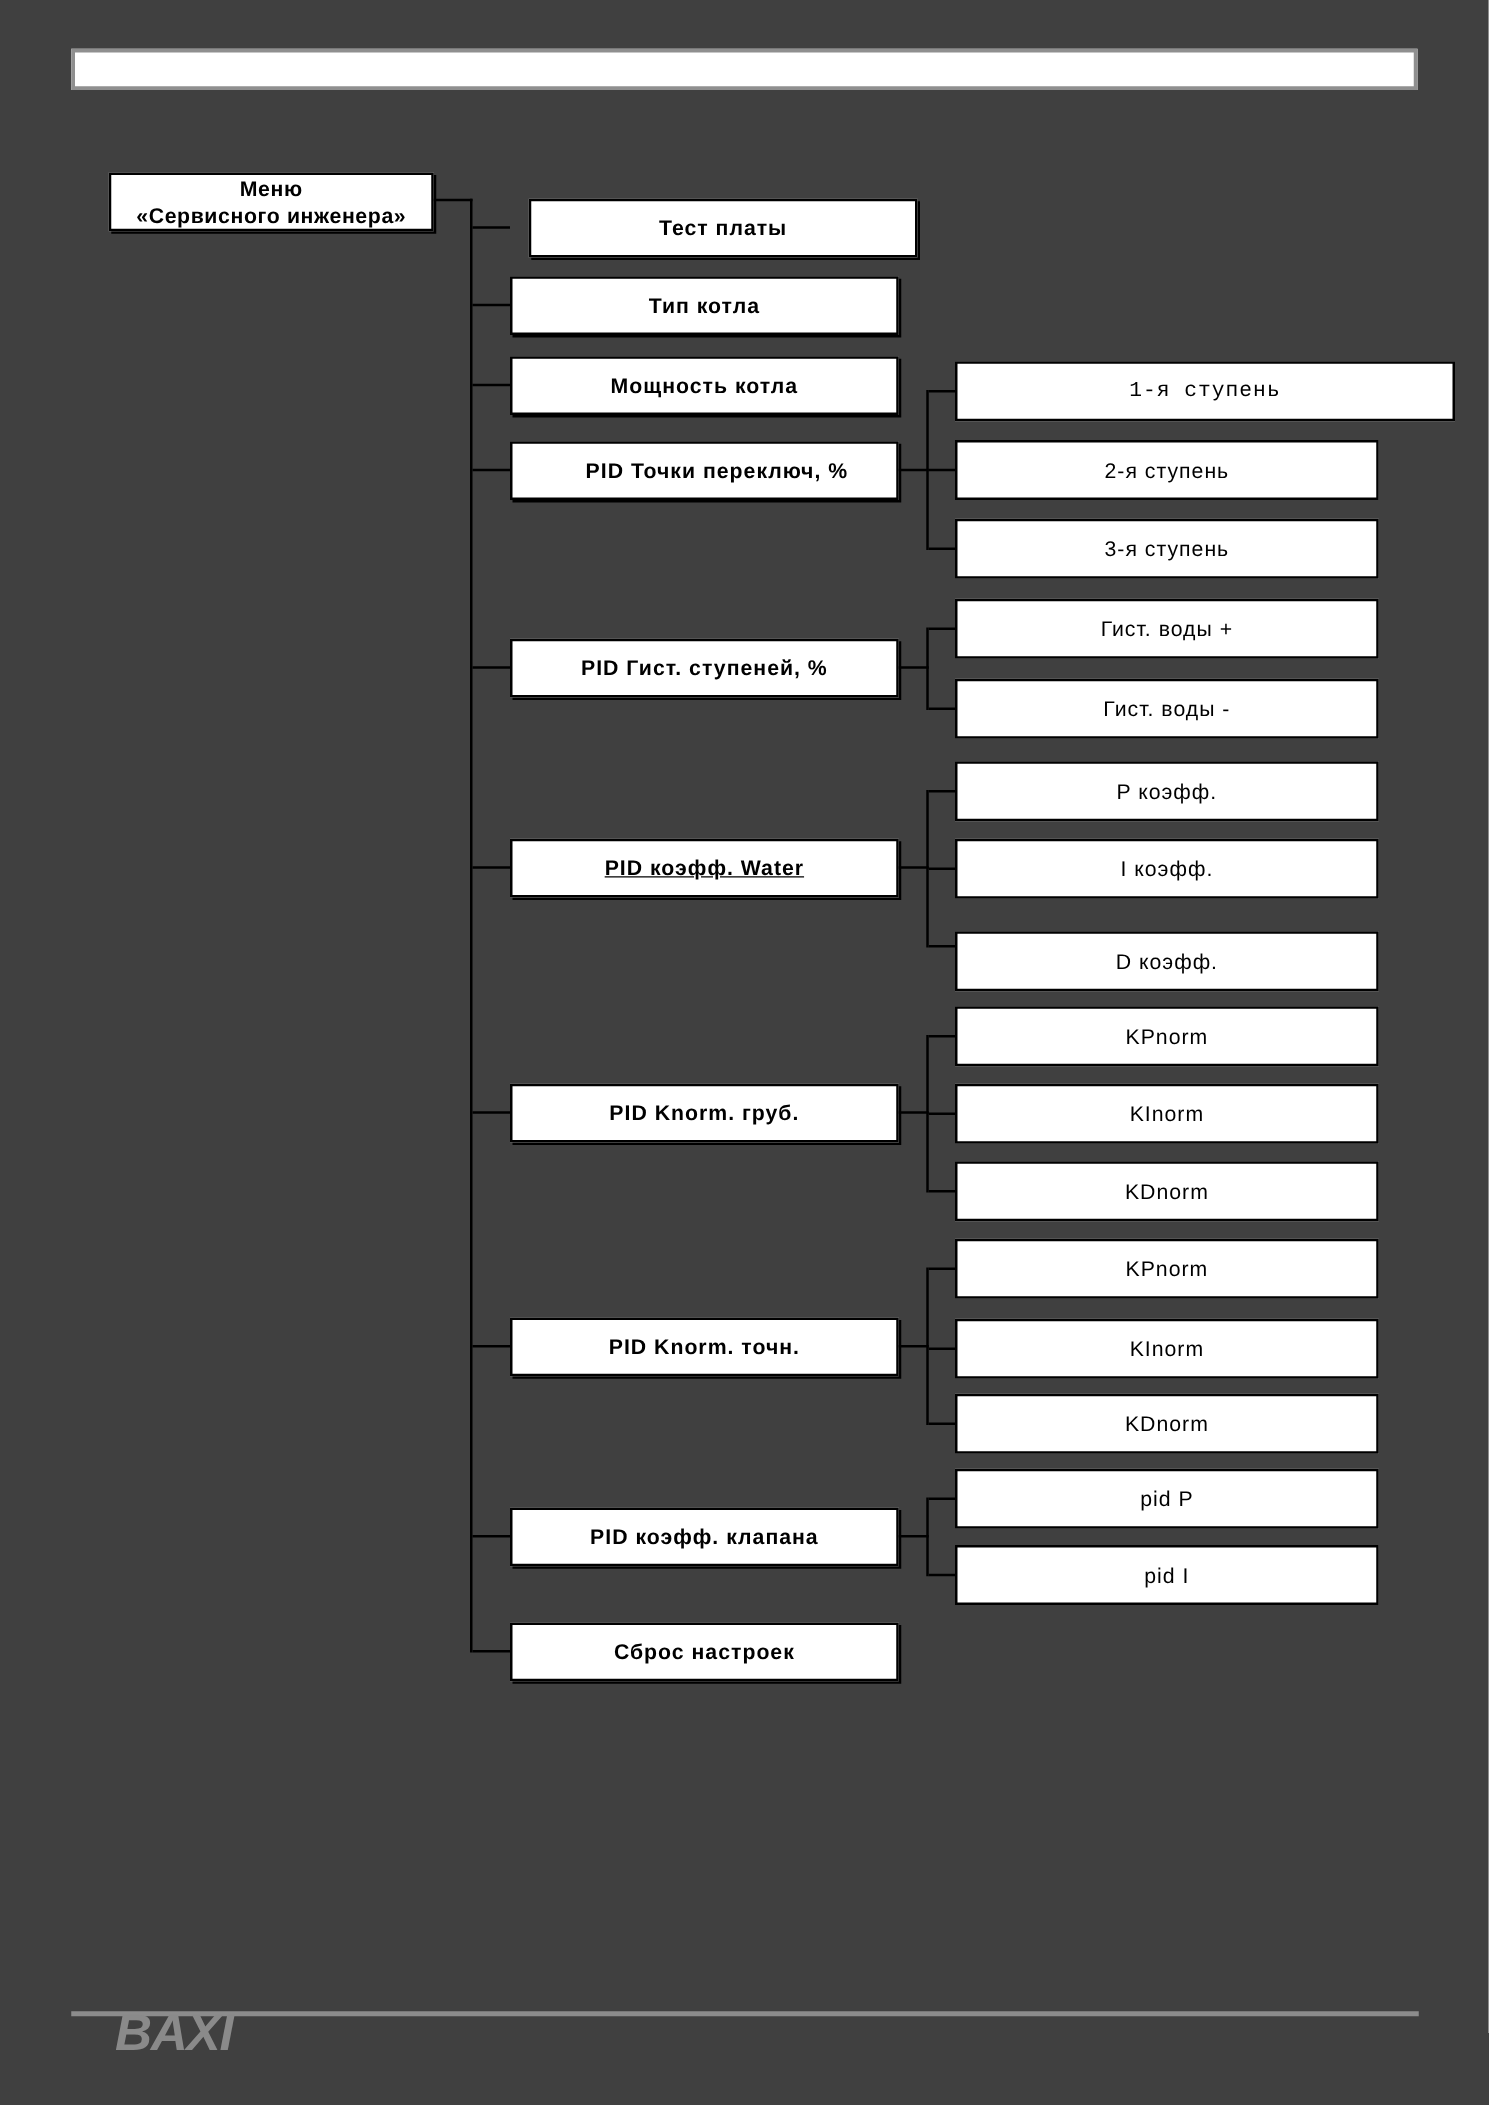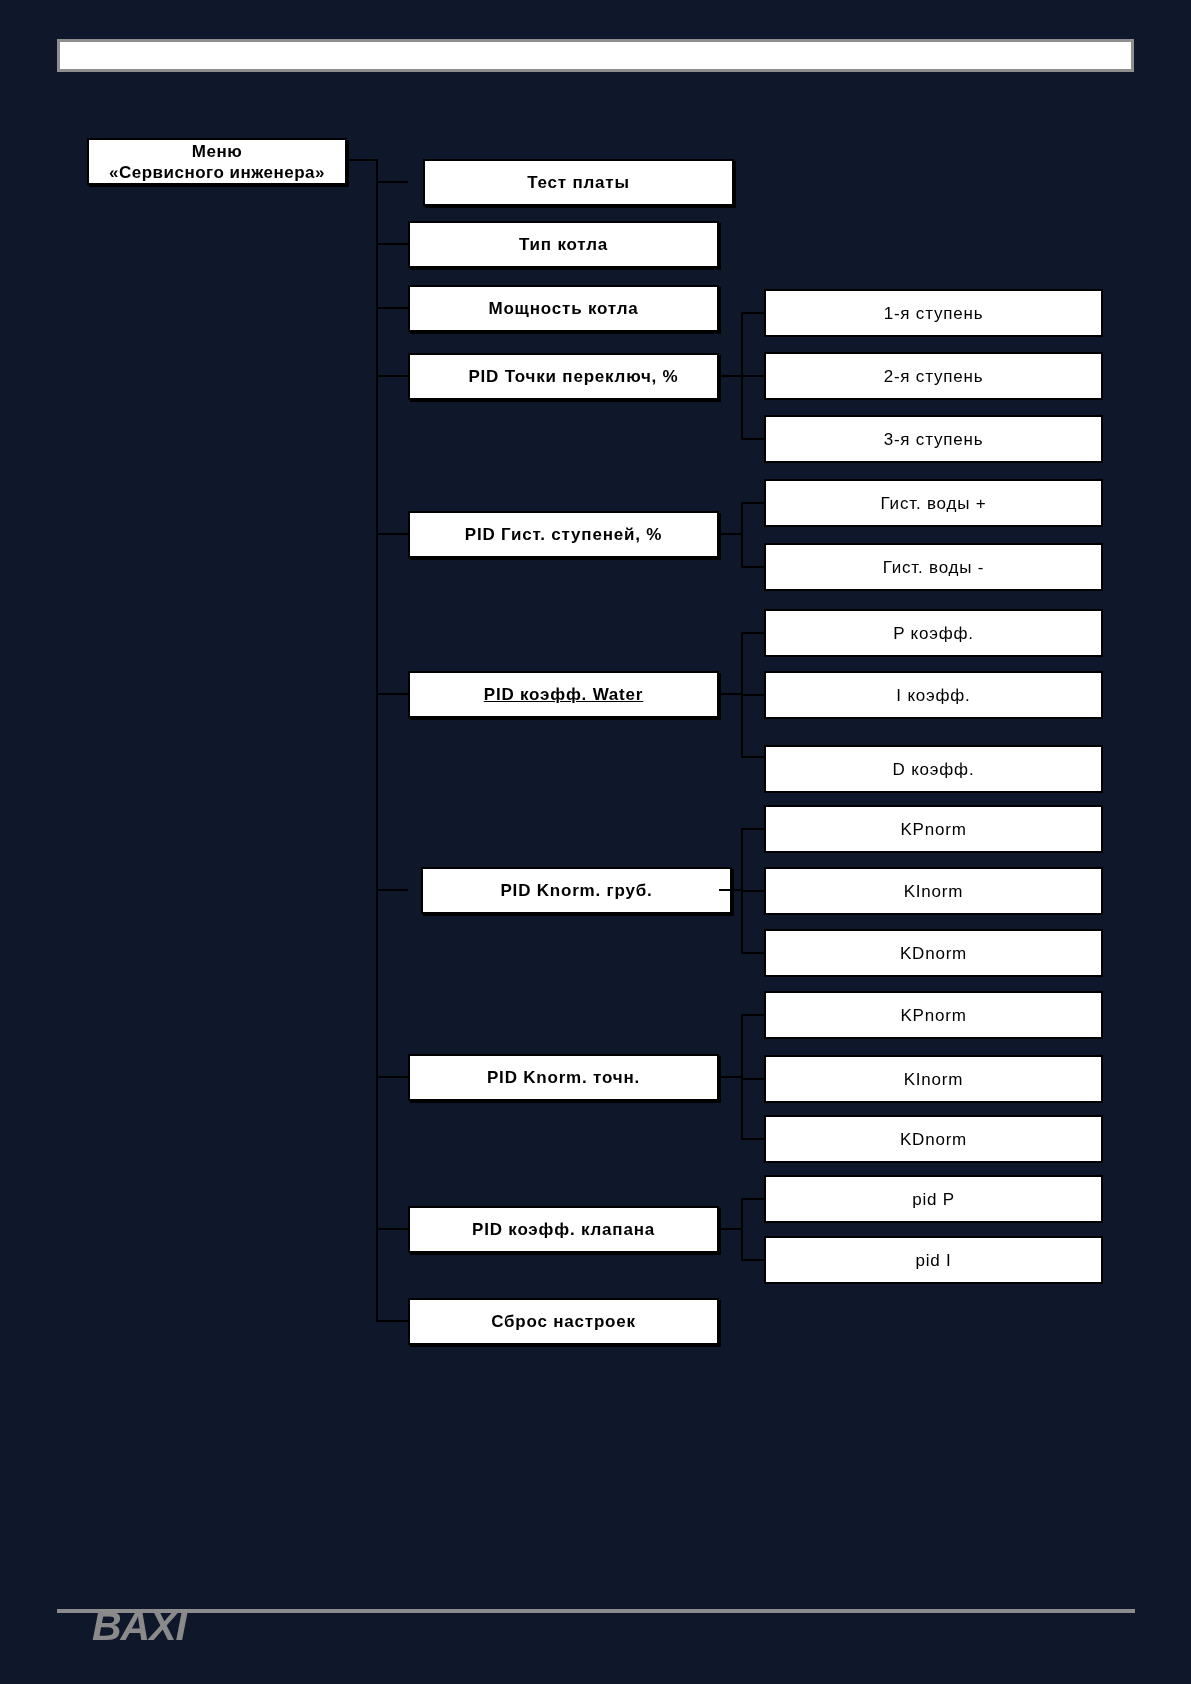--- a/index.html
+++ b/index.html
@@ -1,17 +1,17 @@
 <!DOCTYPE html>
 <html><head>
 <meta charset="utf-8">
 <style>
   html,body{margin:0;padding:0;background:#fff;}
   .page{
-    position:relative;width:1191px;height:1684px;background:#0f172a;
+    position:relative;width:1191px;height:1684px;background:#404040;
     font-family:"Liberation Sans",sans-serif;color:#000;overflow:hidden;
   }
   .header-frame{
     position:absolute;left:57px;top:39px;width:1077px;height:33px;
     border:3px solid #8f8f8f;box-sizing:border-box;background:#fff;
   }
   .line{position:absolute;background:#000;}
   .box{
     position:absolute;background:#fff;border:2px solid #000;box-sizing:border-box;
     display:flex;flex-direction:column;align-items:center;justify-content:center;
@@ -44,21 +44,21 @@
       <div class="box lvl2" style="left: 408px; top: 159px; width: 311px; height: 47px; margin-left: 15px;">Тест платы</div>
       <div class="line" style="left: 378px; top: 243px; width: 30px; height: 2px;"></div>
       <div class="box lvl2" style="left: 408px; top: 221px; width: 311px; height: 47px;">Тип котла</div>
       <div class="line" style="left: 378px; top: 307px; width: 30px; height: 2px;"></div>
       <div class="box lvl2" style="left: 408px; top: 285px; width: 311px; height: 47px;">Мощность котла</div>
       <div class="line" style="left: 378px; top: 375px; width: 30px; height: 2px;"></div>
       <div class="box lvl2" style="left: 408px; top: 353px; width: 311px; height: 47px; padding-left: 20px;">PID Точки переключ, %</div>
       <div class="line" style="left: 719px; top: 375px; width: 24px; height: 2px;"></div>
       <div class="line" style="left: 741px; top: 312px; width: 2px; height: 128px;"></div>
       <div class="line" style="left: 743px; top: 312px; width: 21px; height: 2px;"></div>
-      <div class="box lvl3" style="left: 764px; top: 289px; width: 339px; height: 48px;">1-я ступень</div>
+      <div class="box lvl3" style="left: 764px; top: 289px; width: 400px; height: 48px; font-family: Liberation Mono, monospace;">1-я ступень</div>
       <div class="line" style="left: 743px; top: 375px; width: 21px; height: 2px;"></div>
       <div class="box lvl3" style="left: 764px; top: 352px; width: 339px; height: 48px;">2-я ступень</div>
       <div class="line" style="left: 743px; top: 438px; width: 21px; height: 2px;"></div>
       <div class="box lvl3" style="left: 764px; top: 415px; width: 339px; height: 48px;">3-я ступень</div>
       <div class="line" style="left: 378px; top: 533px; width: 30px; height: 2px;"></div>
       <div class="box lvl2" style="left: 408px; top: 511px; width: 311px; height: 47px;">PID Гист. ступеней, %</div>
       <div class="line" style="left: 719px; top: 533px; width: 24px; height: 2px;"></div>
       <div class="line" style="left: 741px; top: 502px; width: 2px; height: 66px;"></div>
       <div class="line" style="left: 743px; top: 502px; width: 21px; height: 2px;"></div>
       <div class="box lvl3" style="left: 764px; top: 479px; width: 339px; height: 48px;">Гист. воды +</div>
@@ -68,21 +68,21 @@
       <div class="box lvl2" style="left: 408px; top: 671px; width: 311px; height: 47px; text-decoration: underline;">PID коэфф. Water</div>
       <div class="line" style="left: 719px; top: 693px; width: 24px; height: 2px;"></div>
       <div class="line" style="left: 741px; top: 632px; width: 2px; height: 126px;"></div>
       <div class="line" style="left: 743px; top: 632px; width: 21px; height: 2px;"></div>
       <div class="box lvl3" style="left: 764px; top: 609px; width: 339px; height: 48px;">P коэфф.</div>
       <div class="line" style="left: 743px; top: 694px; width: 21px; height: 2px;"></div>
       <div class="box lvl3" style="left: 764px; top: 671px; width: 339px; height: 48px;">I коэфф.</div>
       <div class="line" style="left: 743px; top: 756px; width: 21px; height: 2px;"></div>
       <div class="box lvl3" style="left: 764px; top: 733px; width: 339px; height: 48px; margin-top: 12px;">D коэфф.</div>
       <div class="line" style="left: 378px; top: 889px; width: 30px; height: 2px;"></div>
-      <div class="box lvl2" style="left: 421px; top: 867px; width: 311px; height: 47px;">PID Knorm. груб.</div>
+      <div class="box lvl2" style="left: 408px; top: 867px; width: 311px; height: 47px;">PID Knorm. груб.</div>
       <div class="line" style="left: 719px; top: 889px; width: 24px; height: 2px;"></div>
       <div class="line" style="left: 741px; top: 828px; width: 2px; height: 126px;"></div>
       <div class="line" style="left: 743px; top: 828px; width: 21px; height: 2px;"></div>
       <div class="box lvl3" style="left: 764px; top: 805px; width: 339px; height: 48px;">KPnorm</div>
       <div class="line" style="left: 743px; top: 890px; width: 21px; height: 2px;"></div>
       <div class="box lvl3" style="left: 764px; top: 867px; width: 339px; height: 48px;">KInorm</div>
       <div class="line" style="left: 743px; top: 952px; width: 21px; height: 2px;"></div>
       <div class="box lvl3" style="left: 764px; top: 929px; width: 339px; height: 48px;">KDnorm</div>
       <div class="line" style="left: 378px; top: 1076px; width: 30px; height: 2px;"></div>
       <div class="box lvl2" style="left: 408px; top: 1054px; width: 311px; height: 47px;">PID Knorm. точн.</div>

